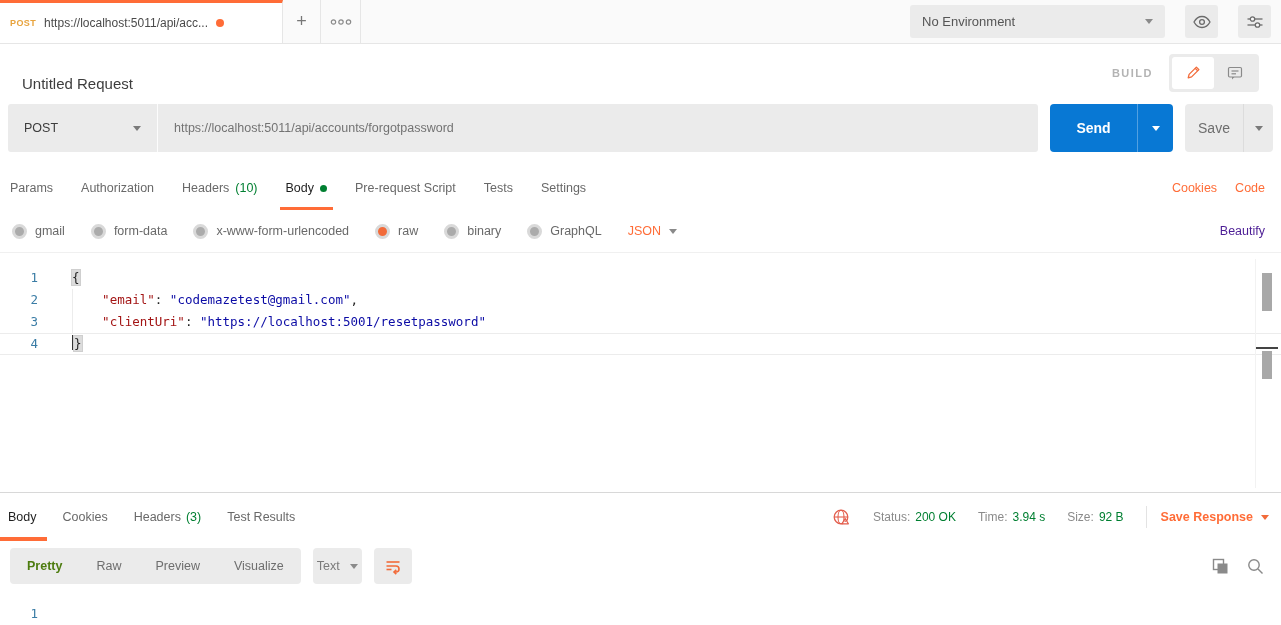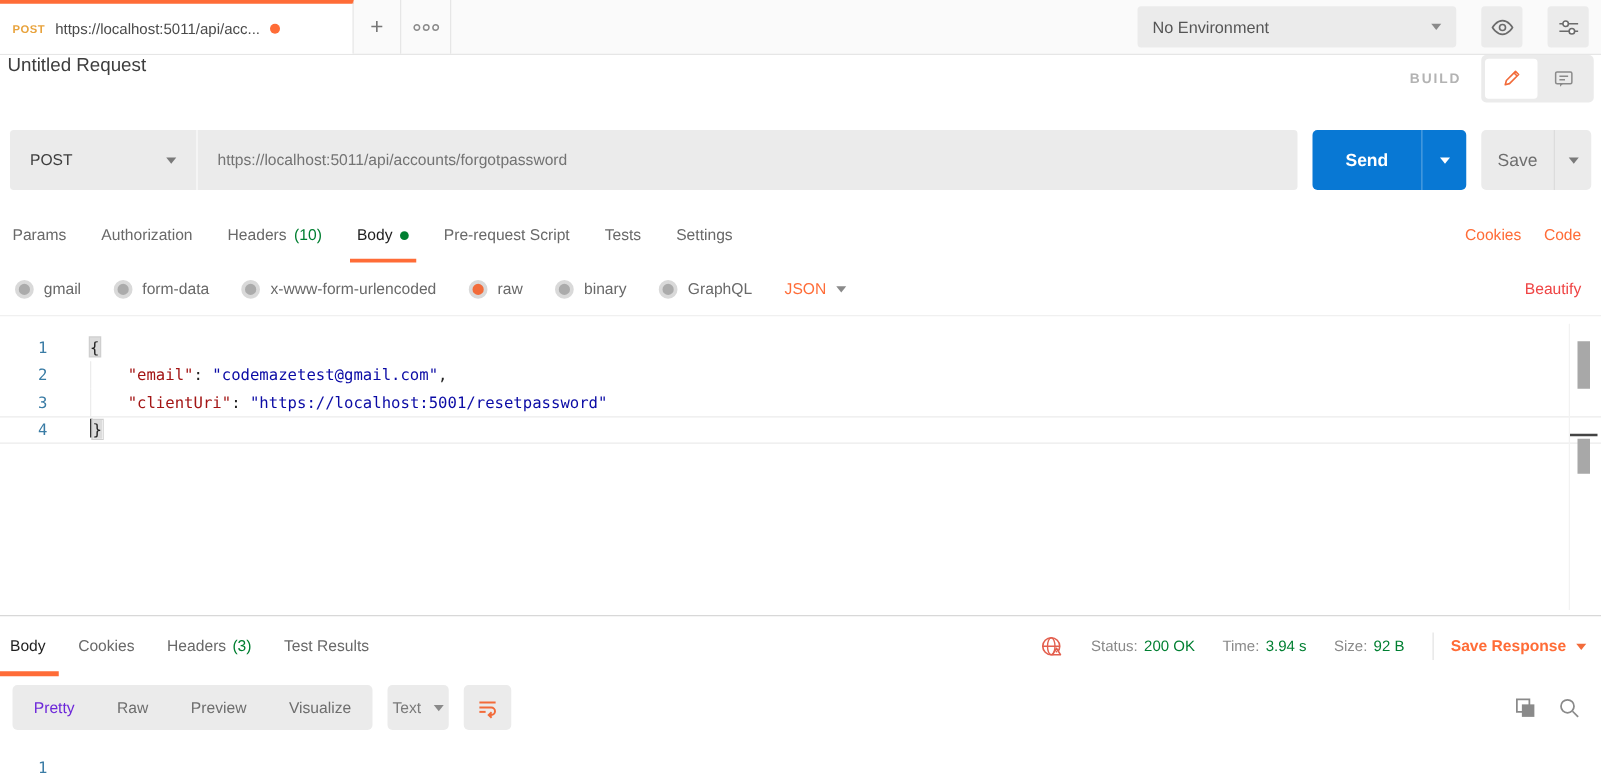--- a/index.html
+++ b/index.html
@@ -17,21 +17,21 @@
   .tab-title { font-size:12px; color:#4a4a4a; white-space:nowrap; overflow:hidden; }
   .tab-dot { width:8px; height:8px; border-radius:50%; background:#ff6c37; flex-shrink:0; }
   .tab-plus { width:38px; border-right:1px solid #e6e6e6; display:flex; align-items:center; justify-content:center; font-size:18px; color:#777; }
   .tab-more { width:40px; border-right:1px solid #e6e6e6; display:flex; align-items:center; justify-content:center; }
   .strip-right { margin-left:auto; display:flex; align-items:center; gap:20px; padding-right:10px; }
   .env-select { width:255px; height:33px; background:#ebebeb; border-radius:3px; display:flex; align-items:center; padding:0 12px; font-size:13px; color:#555; }
   .caret { width:0; height:0; border-left:4px solid transparent; border-right:4px solid transparent; border-top:5px solid #8a8a8a; }
   .env-select .caret { margin-left:auto; }
   .icon-btn { width:33px; height:33px; background:#ebebeb; border-radius:3px; display:flex; align-items:center; justify-content:center; }
   
-  .header-row { height:48px; display:flex; align-items:flex-start; padding:0 6px; background:#fff; }
+  .header-row { height:48px; display:flex; align-items:flex-end; padding:0 22px; background:#fff; }
   .page-title { font-size:15px; color:#3d3d3d; }
   .header-right { margin-left:auto; display:flex; align-items:center; gap:16px; }
   .build-label { font-size:11px; color:#b3b3b3; letter-spacing:1.5px; font-weight:600; }
   .mode-toggle { background:#ebebeb; border-radius:4px; padding:3px; display:flex; }
   .mode-btn { width:42px; height:32px; display:flex; align-items:center; justify-content:center; border-radius:3px; }
   .mode-btn.active { background:#fff; }
   
   .url-row { display:flex; align-items:center; padding:12px 8px 14px 8px; }
   .method-select { width:150px; height:48px; background:#ebebeb; border-radius:3px 0 0 3px; border-right:1px solid #fcfcfc; display:flex; align-items:center; padding:0 16px; font-size:12.5px; color:#3d3d3d; }
   .method-select .caret { margin-left:auto; border-top-color:#7a7a7a; }
@@ -51,21 +51,21 @@
   .req-tab.active::after { content:""; position:absolute; left:-6px; right:-6px; bottom:0; height:3px; background:#ff6c37; }
   .req-tab .count { color:#007f31; }
   .green-dot { width:7px; height:7px; border-radius:50%; background:#007f31; }
   .req-links { margin-left:auto; display:flex; gap:18px; font-size:12.5px; color:#ff6c37; }
   
   .modes-row { display:flex; align-items:center; height:42px; padding:0 16px 0 12px; }
   .mode-item { display:flex; align-items:center; gap:8px; margin-right:26px; font-size:12.5px; color:#696969; }
   .radio { width:15px; height:15px; border-radius:50%; background:#ababab; border:3px solid #d9d9d9; flex-shrink:0; }
   .radio.selected { background:#f26b3a; }
   .lang-select { display:flex; align-items:center; gap:8px; color:#ff6c37; font-size:12.5px; }
-  .beautify { margin-left:auto; color:#ef4444; font-size:12.5px; }
+  .beautify { margin-left:auto; color:#4c1d95; font-size:12.5px; }
   
   .editor { position:relative; height:240px; border-top:1px solid #f0f0f0; background:#fff; padding-top:14px; font-family:"DejaVu Sans Mono", monospace; font-size:12.5px; }
   .code-line { display:flex; height:22px; line-height:22px; position:relative; }
   .code-line.current { box-shadow: inset 0 1px #ececec, inset 0 -1px #ececec; }
   .gutter { width:52px; text-align:right; padding-right:14px; color:#3a7ca5; flex-shrink:0; }
   .code { position:relative; white-space:pre; color:#222; padding-left:20px; flex:1; }
   .indent-guide { position:absolute; left:20px; top:0; bottom:0; width:0; border-left:1px solid #ececec; }
   .tok.key { color:#a31515; }
   .tok.str { color:#0b0ba5; }
   .tok.brace { background:#dcdcdc; box-shadow:0 0 0 1px #cfcfcf; }
@@ -85,21 +85,21 @@
   .meta-pair { display:flex; gap:5px; font-size:12px; margin-left:22px; }
   .meta-label { color:#8a8a8a; }
   .meta-value { color:#007f31; }
   .meta-divider { width:1px; height:22px; background:#e3e3e3; margin:0 14px 0 22px; }
   .save-response { color:#ff6c37; font-weight:600; font-size:12.5px; display:flex; align-items:center; gap:8px; }
   .save-response .caret { border-top-color:#f26b3a; }
   
   .view-row { display:flex; align-items:center; padding:7px 10px; gap:12px; }
   .view-group { display:flex; background:#ebebeb; border-radius:4px; height:36px; align-items:stretch; }
   .view-tab { display:flex; align-items:center; padding:0 17px; font-size:12.5px; color:#6e6e6e; }
-  .view-tab.active { color:#6d28d9; }
+  .view-tab.active { color:#4d7c0f;font-weight:bold; }
   .text-select { display:flex; align-items:center; gap:10px; background:#ebebeb; border-radius:4px; height:36px; padding:0 4px; font-size:12.5px; color:#7a7a7a; }
   .wrap-btn { width:38px; height:36px; background:#ebebeb; border-radius:4px; display:flex; align-items:center; justify-content:center; }
   .view-right { margin-left:auto; display:flex; align-items:center; gap:16px; padding-right:6px; }
   .resp-body { padding-top:12px; font-family:"DejaVu Sans Mono", monospace; font-size:12.5px; }
   .resp-body .gutter { width:52px; }
 </style>
 </head>
 <body>
 
 <div class="tabstrip">

